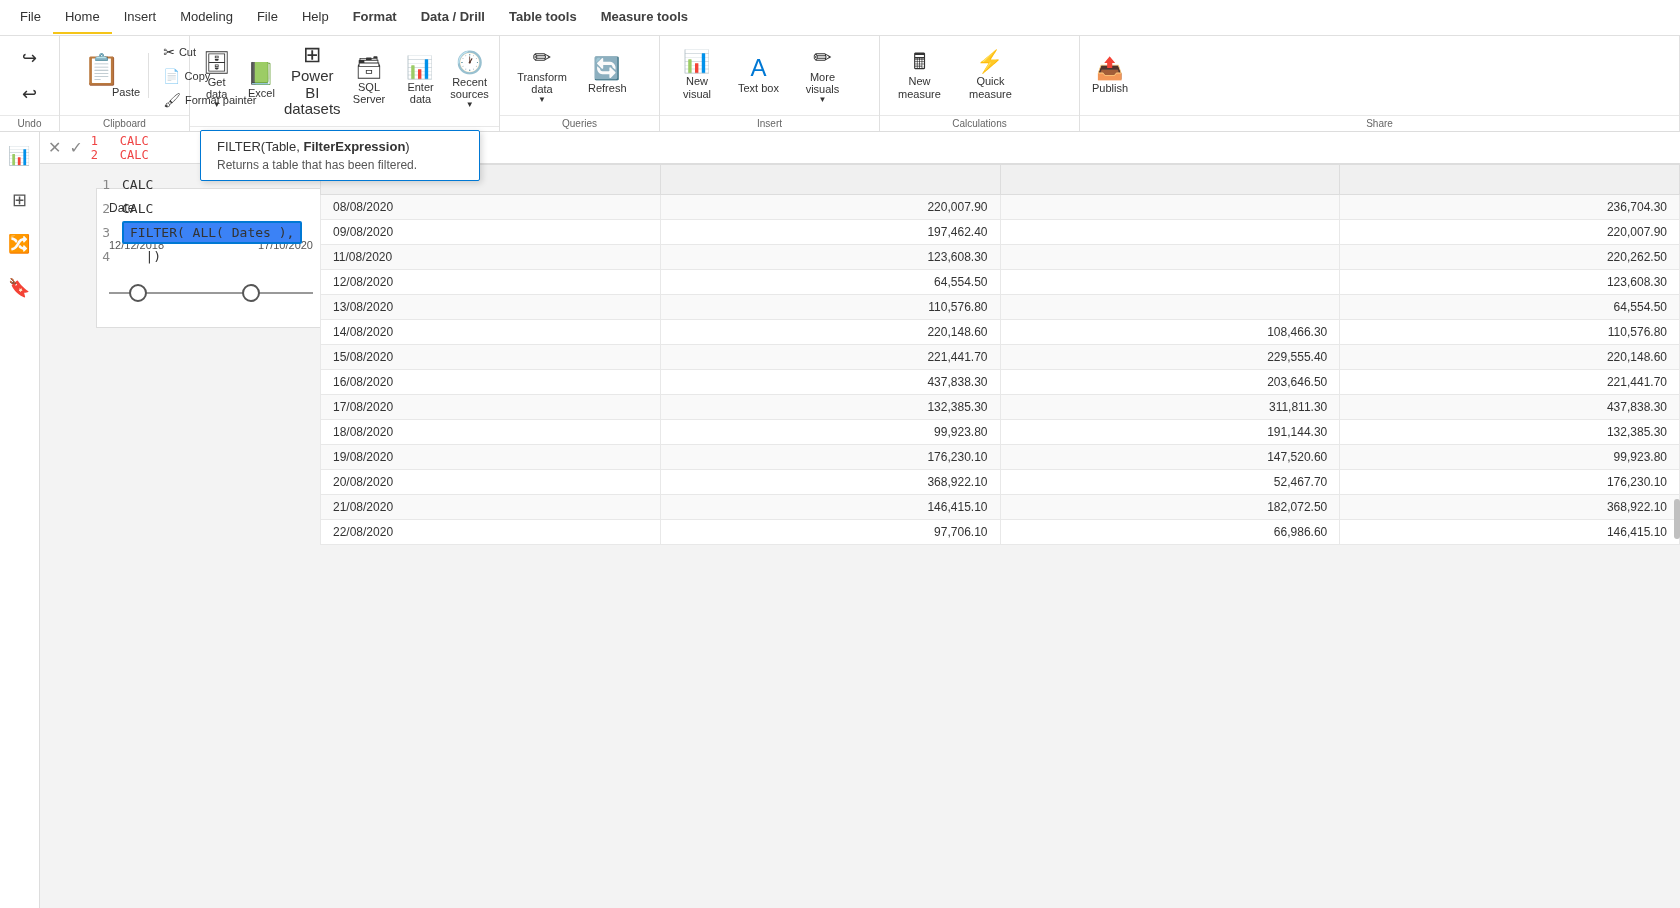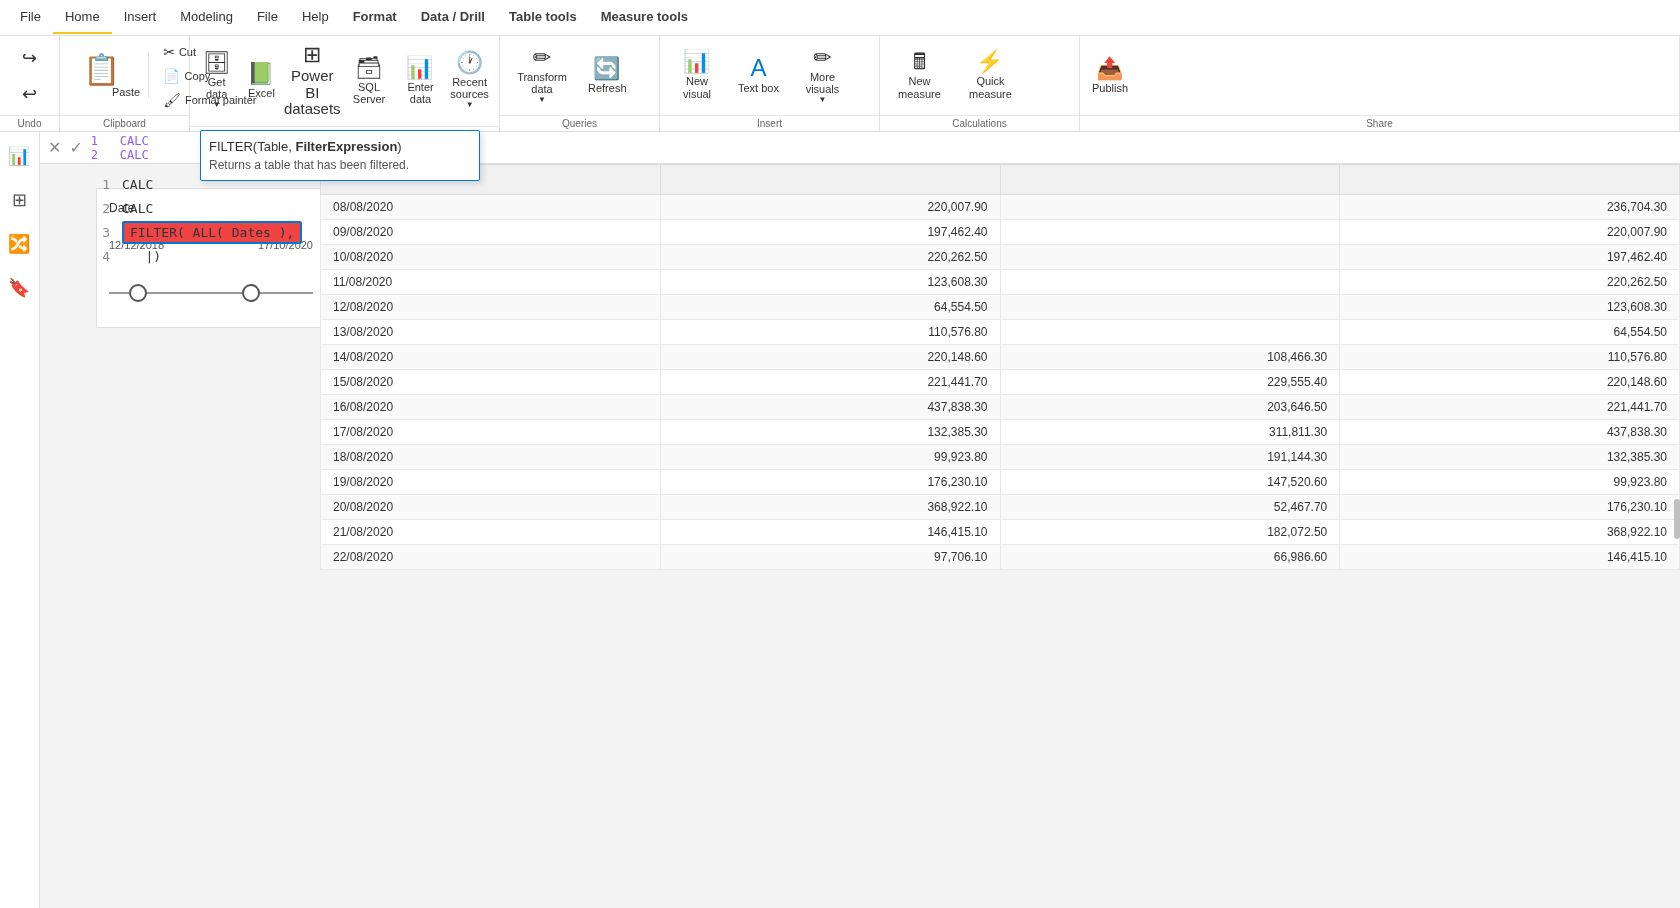--- a/index.html
+++ b/index.html
@@ -145,21 +145,21 @@
     .slider-circle.right { left: 65%; }
 
     
     .autocomplete-popup {
       position: absolute;
       top: 48px;
       left: 200px;
       background: #fff;
       border: 1px solid #0078d4;
       border-radius: 2px;
-      padding: 8px 8px;
+      padding: 8px 16px;
       z-index: 100;
       min-width: 280px;
       box-shadow: 2px 2px 6px rgba(0,0,0,0.15);
     }
     .autocomplete-title {
       font-size: 13px;
       color: #333;
       margin-bottom: 4px;
     }
     .autocomplete-desc {
@@ -176,21 +176,21 @@
     }
     .line-num {
       width: 20px;
       color: #888;
       text-align: right;
       margin-right: 12px;
       user-select: none;
     }
     .line-code { color: #333; }
     .code-highlighted {
-      background: #ef4444;
+      background: #3b82f6;
       border: 2px solid #0078d4;
       padding: 2px 6px;
       border-radius: 2px;
     }
     .data-table {
       width: 100%;
       border-collapse: collapse;
       font-size: 12px;
     }
     .data-table th {
@@ -398,21 +398,21 @@
     <div class="sidebar-icon">⊞</div>
     <div class="sidebar-icon">🔀</div>
     <div class="sidebar-icon">🔖</div>
   </div>
 
   <div style="flex:1; display:flex; flex-direction:column;">
 
     <div class="formula-bar">
       <span class="formula-close">✕</span>
       <span class="formula-check">✓</span>
-      <div style="display:flex; flex-direction:column; flex:1; font-family:Consolas, monospace; font-size:12px; color:#8b5cf6; padding:2px 0; position:relative;">
+      <div style="display:flex; flex-direction:column; flex:1; font-family:Consolas, monospace; font-size:12px; color:#ef4444; padding:2px 0; position:relative;">
         <span>1&nbsp;&nbsp;&nbsp;CALC</span>
         <span>2&nbsp;&nbsp;&nbsp;CALC</span>
       </div>
     </div>
 
     <div style="flex:1; display:flex; position:relative; background:#f3f3f3;">
 
       <div style="position:absolute; top:8px; left:50px; z-index:10;">
         <div class="code-line">
           <span class="line-num">1</span>
@@ -472,26 +472,20 @@
     <td></td>
     <td>236,704.30</td>
   </tr>
                 <tr>
     <td>09/08/2020</td>
     <td>197,462.40</td>
     <td></td>
     <td>220,007.90</td>
   </tr>
                 <tr>
-    <td>10/08/2020</td>
-    <td>220,262.50</td>
-    <td></td>
-    <td>197,462.40</td>
-  </tr>
-                <tr>
     <td>11/08/2020</td>
     <td>123,608.30</td>
     <td></td>
     <td>220,262.50</td>
   </tr>
                 <tr>
     <td>12/08/2020</td>
     <td>64,554.50</td>
     <td></td>
     <td>123,608.30</td>

